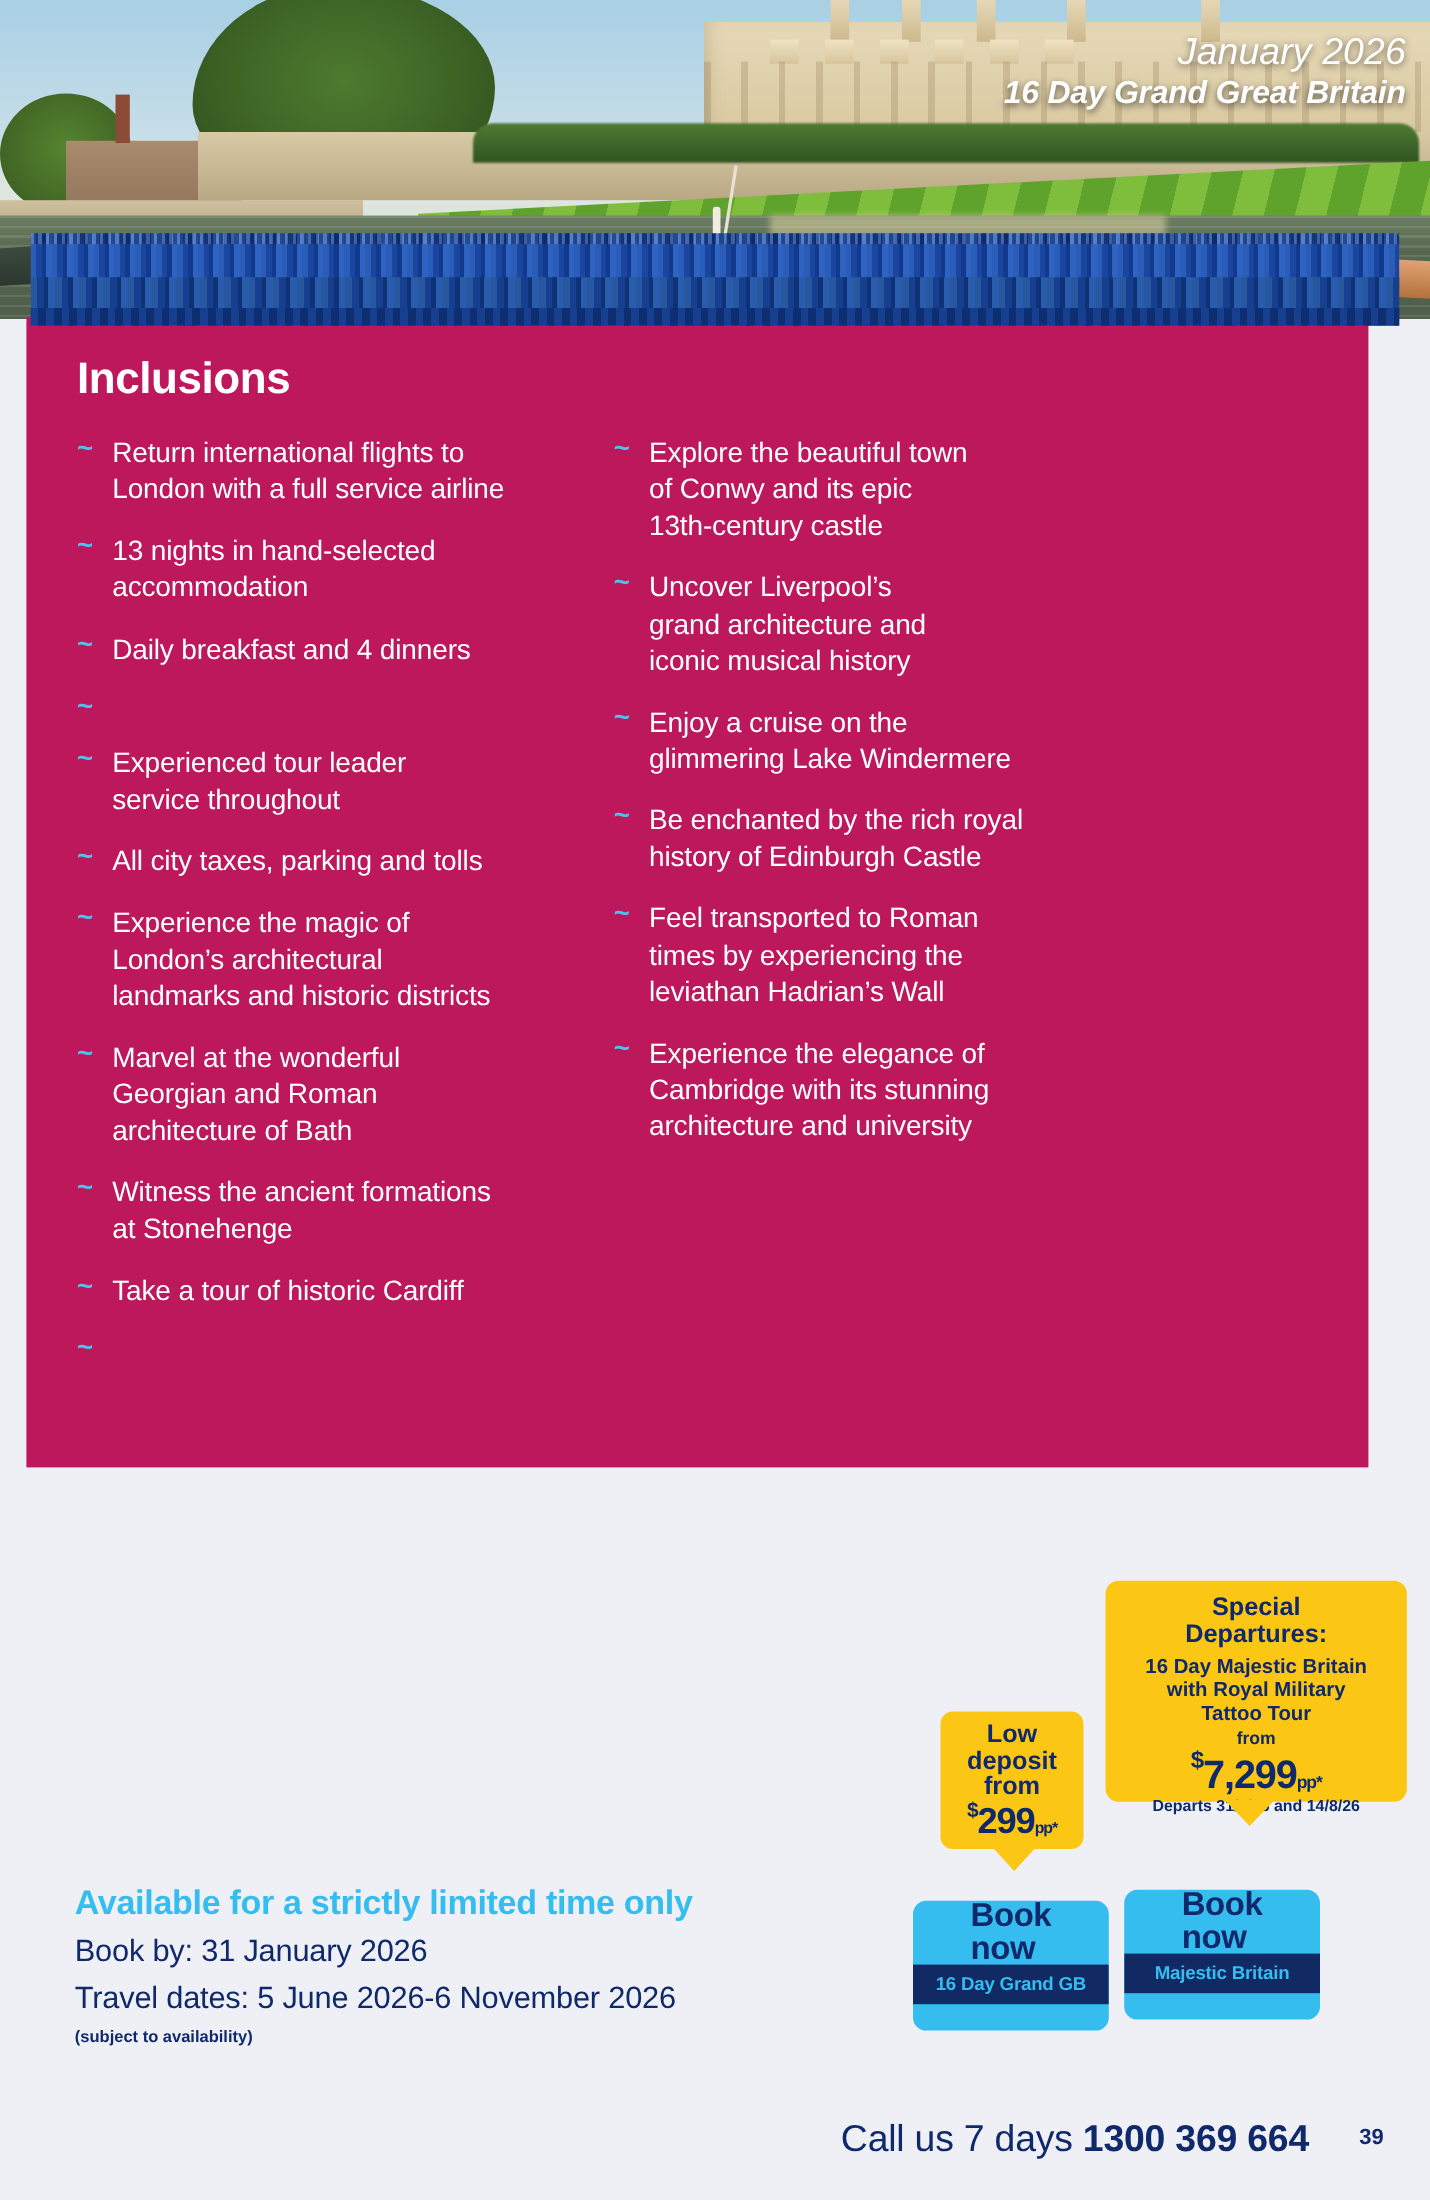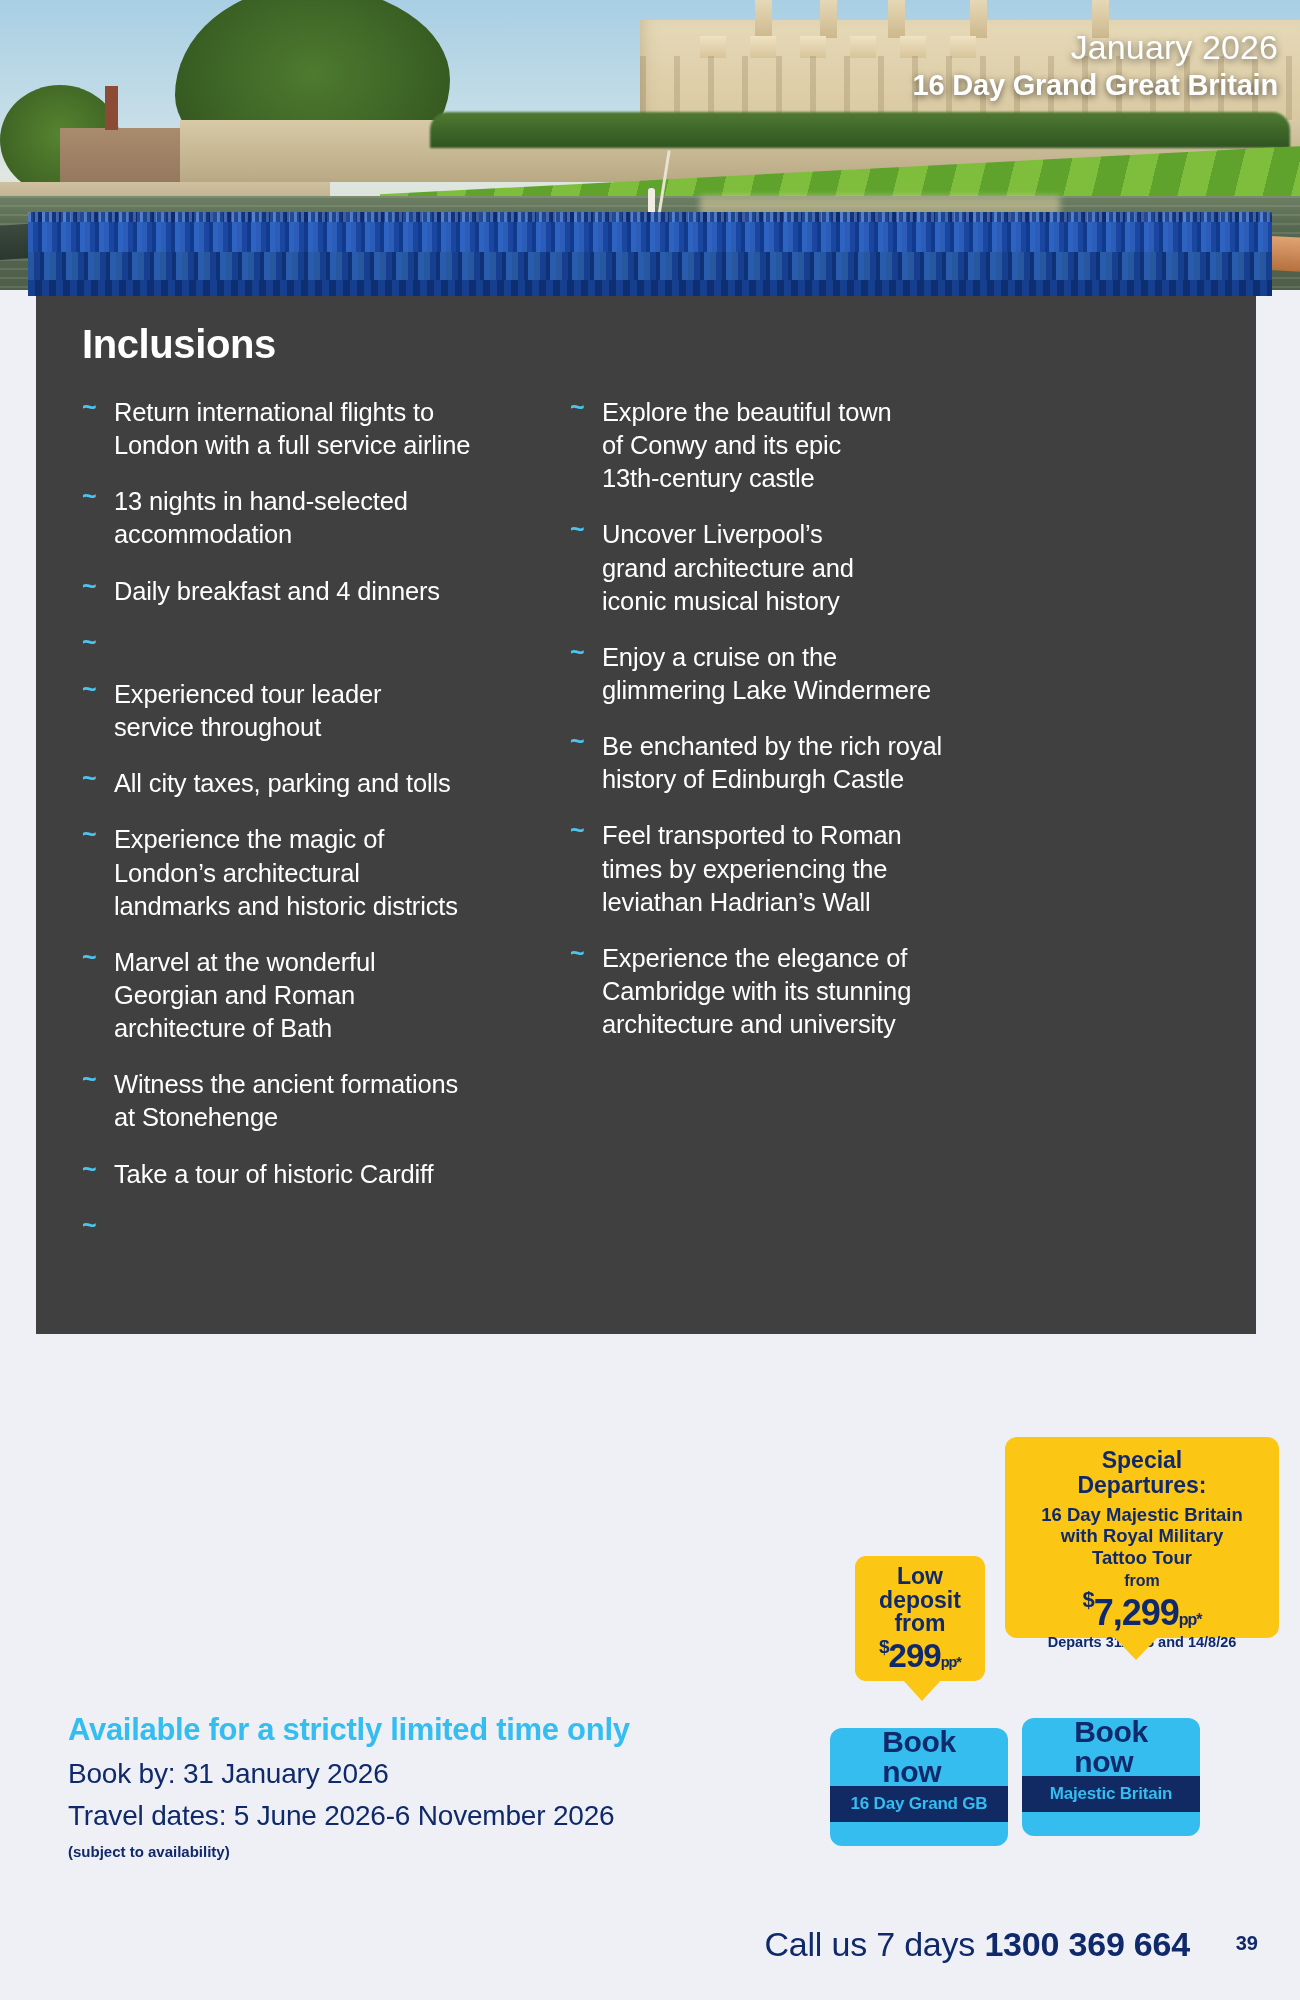--- a/index.html
+++ b/index.html
@@ -13,20 +13,21 @@
     position: relative;
   }
 
   
   .hero {
     position: absolute;
     top: 0; left: 0;
     width: 1300px; height: 290px;
     overflow: hidden;
     background: #9fc4dc;
+    font-style: italic;
   }
   .sky {
     position: absolute; inset: 0;
     background: linear-gradient(180deg, #a8cfe4 0%, #c9dfe8 45%, #dfe7e0 60%, #cfd9cd 100%);
   }
   .college {
     position: absolute;
     left: 640px; top: 20px;
     width: 700px; height: 180px;
     background: linear-gradient(180deg, #e6d9b8 0%, #dbcba4 50%, #c9b68d 100%);
@@ -176,22 +177,22 @@
       #16408f 0 7px, #0d2e70 7px 14px);
   }
   .valance .topedge{
     position:absolute; left:0; top:0; width:100%; height:10px;
     background: repeating-linear-gradient(90deg,
       rgba(255,255,255,.18) 0 3px, rgba(0,0,0,.25) 3px 7px);
   }
 
   
   .panel{
-    position:absolute; left:36px; top:288px; width:1220px; height:1046px;
-    background:#404040; z-index:4;
+    position:absolute; left:24px; top:288px; width:1220px; height:1046px;
+    background:#be185d; z-index:4;
   }
   .panel h2{
     color:#ffffff; font-size:40px; font-weight:bold;
     margin:34px 0 0 46px; letter-spacing:-.4px;
   }
   .cols{
     position:absolute; left:46px; top:108px; width:1130px;
     display:flex; gap:32px;
   }
   .col{ width:456px; }

